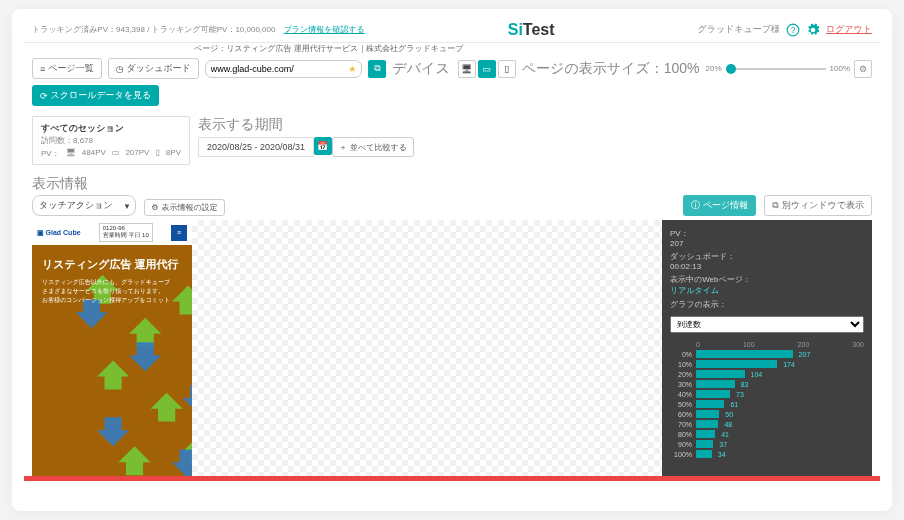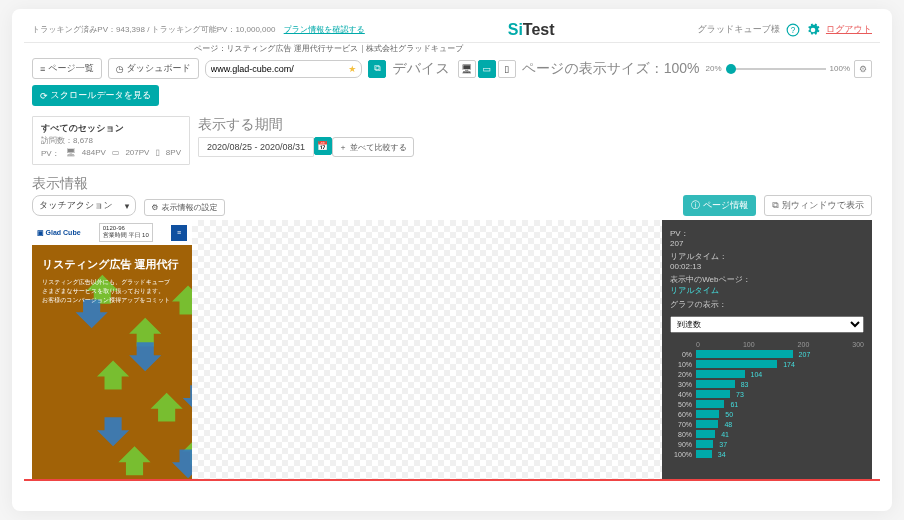--- a/index.html
+++ b/index.html
@@ -1,18 +1,18 @@
 <!DOCTYPE html>
 <html><head>
 <meta charset="utf-8">
 <style>
 *{box-sizing:border-box;margin:0;padding:0;font-family:"Hiragino Sans","Meiryo",sans-serif}
 body{background:#f5f5f5;display:flex;justify-content:center;align-items:center;min-height:520px}
 .laptop{width:880px;background:#fff;border-radius:8px;padding:8px 12px 30px;box-shadow:0 2px 20px rgba(0,0,0,.06);position:relative}
-.screen{width:100%;height:464px;background:#fff;overflow:hidden;font-size:9px;color:#444;border-bottom:2px solid #ef4444}
+.screen{width:100%;height:464px;background:#fff;overflow:hidden;font-size:9px;color:#444;border-bottom:5px solid #ef4444}
 .topbar{display:flex;align-items:center;height:26px;padding:0 8px;border-bottom:1px solid #e8e8e8}
 .track{color:#888;font-size:8px}
 .plan-link{color:#0aa;text-decoration:underline;margin-left:6px}
 .logo{flex:1;text-align:center;font-size:16px;font-weight:700;color:#0aa}
 .logo .t{color:#333}
 .user{color:#888;font-size:9px;display:flex;align-items:center;gap:6px}
 .icon-btn{width:14px;height:14px;display:inline-flex;align-items:center;justify-content:center;color:#0aa;cursor:pointer}
 .logout{color:#e85a5a;text-decoration:underline}
 .toolbar{display:flex;align-items:center;gap:6px;padding:4px 8px;flex-wrap:wrap}
 .page-label{font-size:8px;color:#666;width:100%;padding-left:170px}
@@ -218,21 +218,21 @@
       <div class="prev-body">
         <h3>リスティング広告 運用代行</h3>
         <p>リスティング広告以外にも、グラッドキューブ</p>
         <p>さまざまなサービスを取り扱っております。</p>
         <p>お客様のコンバージョン獲得アップをコミット</p>
       </div>
     </div>
     <div class="checker"></div>
     <div class="side">
       <div class="row"><span>PV：</span><br><span>207</span></div>
-      <div class="row"><span>リアルタイム：</span><br><span>00:02:13</span></div>
+      <div class="row"><span>ダッシュボード：</span><br><span>00:02:13</span></div>
       <div class="row"><span>表示中のWebページ：</span><br><span class="val">リアルタイム</span></div>
       <div class="row">グラフの表示：</div>
       <select><option>到達数</option></select>
       <div class="chart">
         <div class="chart-axis" id="chart-axis">
               <span>0</span>
               <span>100</span>
               <span>200</span>
               <span>300</span>
             </div>

